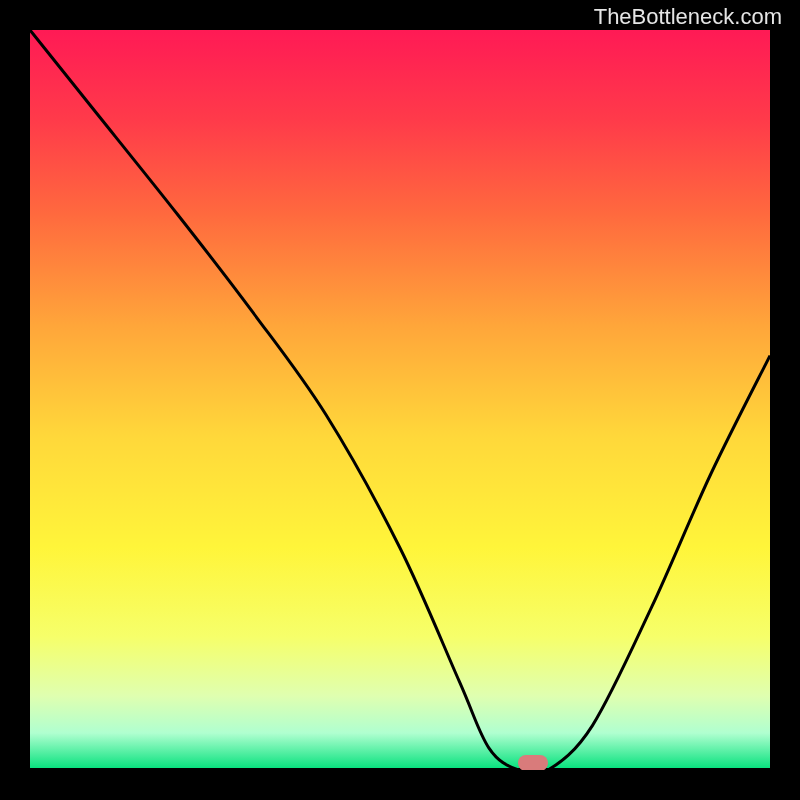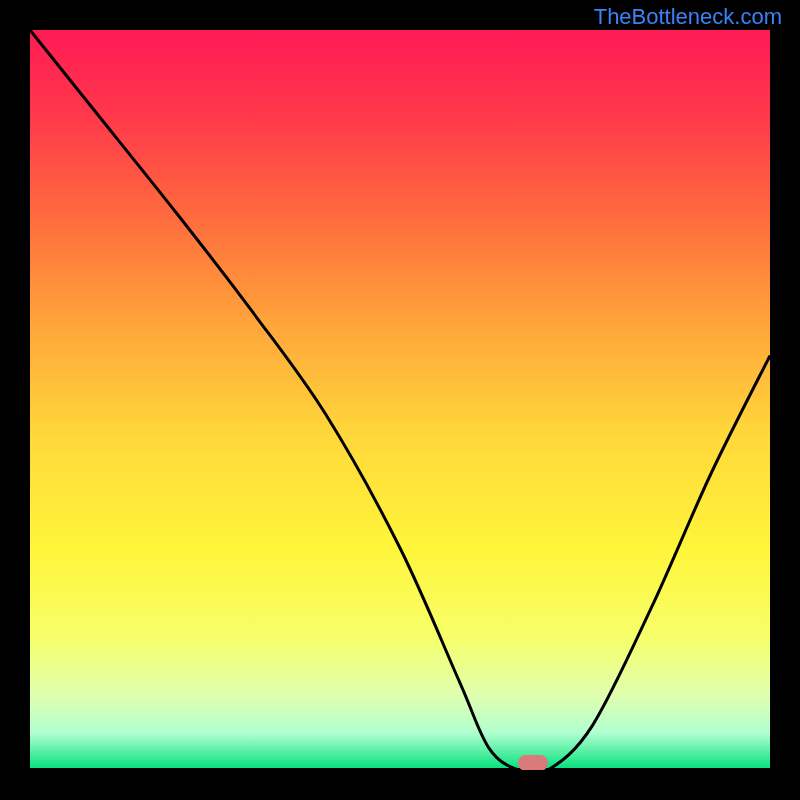--- a/index.html
+++ b/index.html
@@ -8,21 +8,21 @@
     width: 800px;
     height: 800px;
     background: #000;
     position: relative;
     font-family: Arial, sans-serif;
   }
   .watermark {
     position: absolute;
     top: 4px;
     right: 18px;
-    color: #3b82f6;
+    color: #e5e5e5;
     font-size: 22px;
     font-weight: 500;
     z-index: 10;
   }
   .frame {
     position: absolute;
     top: 30px;
     left: 30px;
     width: 740px;
     height: 740px;

